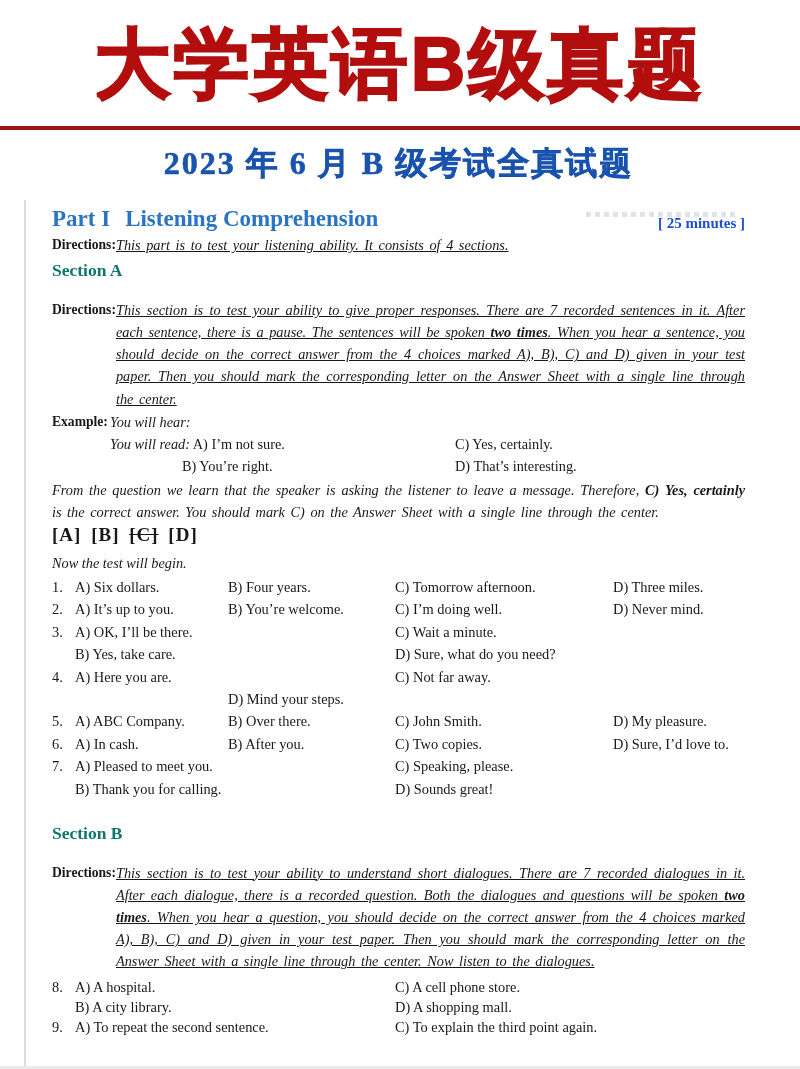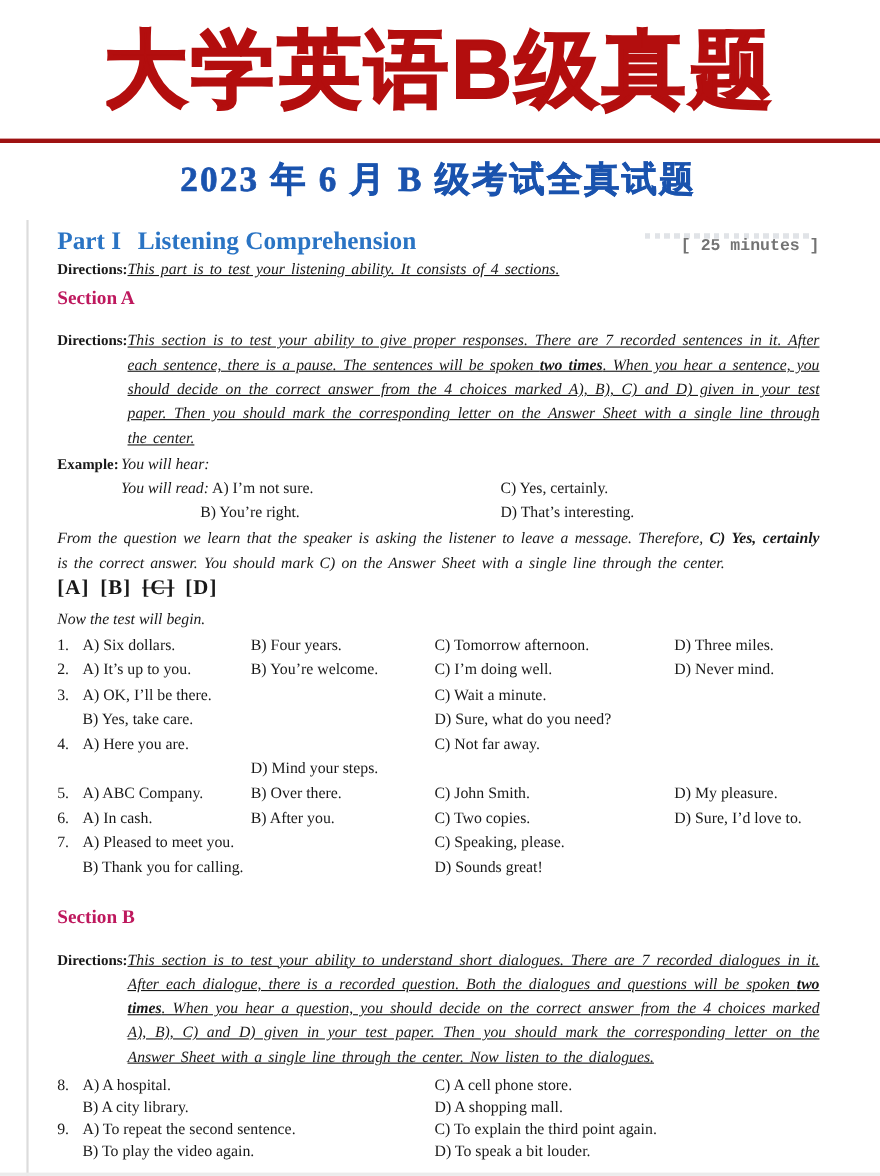--- a/index.html
+++ b/index.html
@@ -16,26 +16,26 @@
   .red-rule{height:4px;background:#9e1212;margin-top:12px;}
   .page{position:relative;padding:0 55px 0 52px;}
   .doc-title{
     margin:12px 0 0;text-align:center;font-size:32px;font-weight:bold;
     color:#1a53ae;letter-spacing:2px;line-height:42px;
     -webkit-text-stroke:.6px #1a53ae;
   }
   .part-row{display:flex;justify-content:space-between;align-items:flex-end;margin-top:22px;}
   .part-title{font-size:23px;font-weight:bold;color:#2a74c4;}
   .part-gap{display:inline-block;width:15px;}
-  .minutes{font-size:15px;font-weight:bold;color:#737373;font-family:Liberation Mono, monospace;}
+  .minutes{font-size:15px;font-weight:bold;color:#1d4ed8;}
   .dir-row{display:flex;margin-top:2px;line-height:22.2px;font-size:14.3px;}
   .dir-label{flex:0 0 58px;font-weight:bold;font-size:13.6px;}
   .dir-text{flex:1;font-style:italic;text-align:justify;word-spacing:2px;text-decoration:underline;}
   .bold{font-weight:bold;}
-  .sec-heading{margin-top:3px;font-size:17.5px;font-weight:bold;color:#be185d;line-height:22px;}
+  .sec-heading{margin-top:3px;font-size:17.5px;font-weight:bold;color:#0f766e;line-height:22px;}
   .example-block{margin-top:1px;}
   .ex-line{position:relative;height:22.3px;line-height:22.3px;font-size:14.3px;}
   .ex-label{position:absolute;left:0;top:0;font-weight:bold;font-size:13.6px;}
   .ex-hear{position:absolute;left:58px;top:0;font-style:italic;}
   .ex-read-line{padding-left:58px;}
   .it{font-style:italic;}
   .ex-col-c{position:absolute;left:403px;top:0;}
   .ex-b{padding-left:130px;}
   .explain{margin-top:1px;font-style:italic;text-align:justify;line-height:22.2px;font-size:14.3px;word-spacing:2px;}
   .answers{text-align:left;font-weight:bold;font-size:19px;line-height:22px;margin-top:1px;letter-spacing:1px;word-spacing:4px;}
@@ -197,23 +197,18 @@
     <div class="qrow-b">
         <span class="n"></span>
         <span>B) A city library.</span>
         <span>D) A shopping mall.</span>
       </div>
     <div class="qrow-b">
         <span class="n">9.</span>
         <span>A) To repeat the second sentence.</span>
         <span>C) To explain the third point again.</span>
       </div>
-    <div class="qrow-b">
-        <span class="n"></span>
-        <span>B) To play the video again.</span>
-        <span>D) To speak a bit louder.</span>
-      </div>
   </div>
 
 </div>
 
 <div class="edge-left"></div>
 <div class="edge-bottom"></div>
 
 </body></html>

